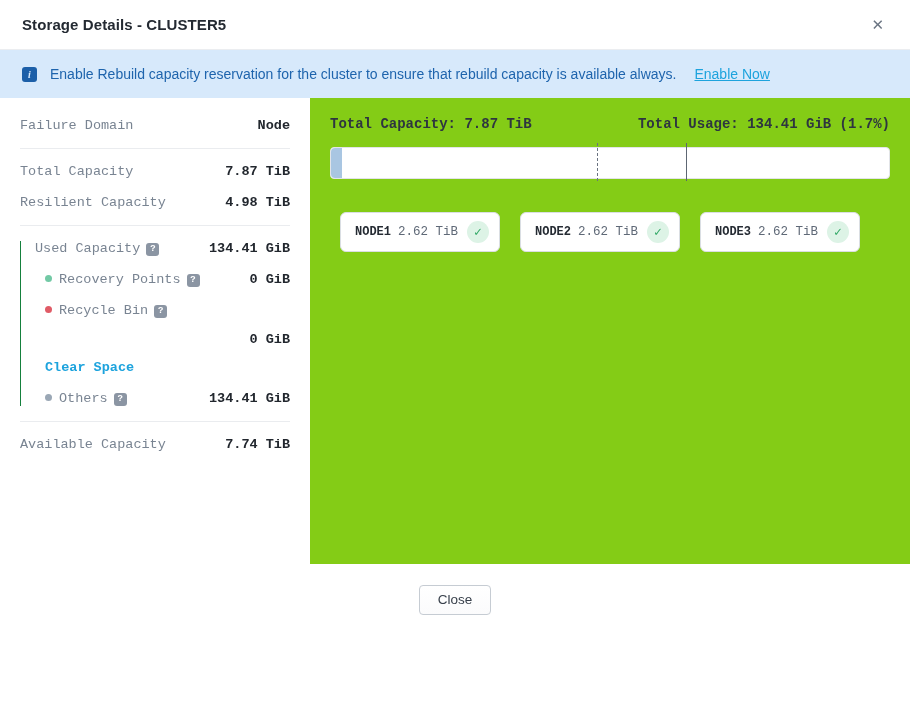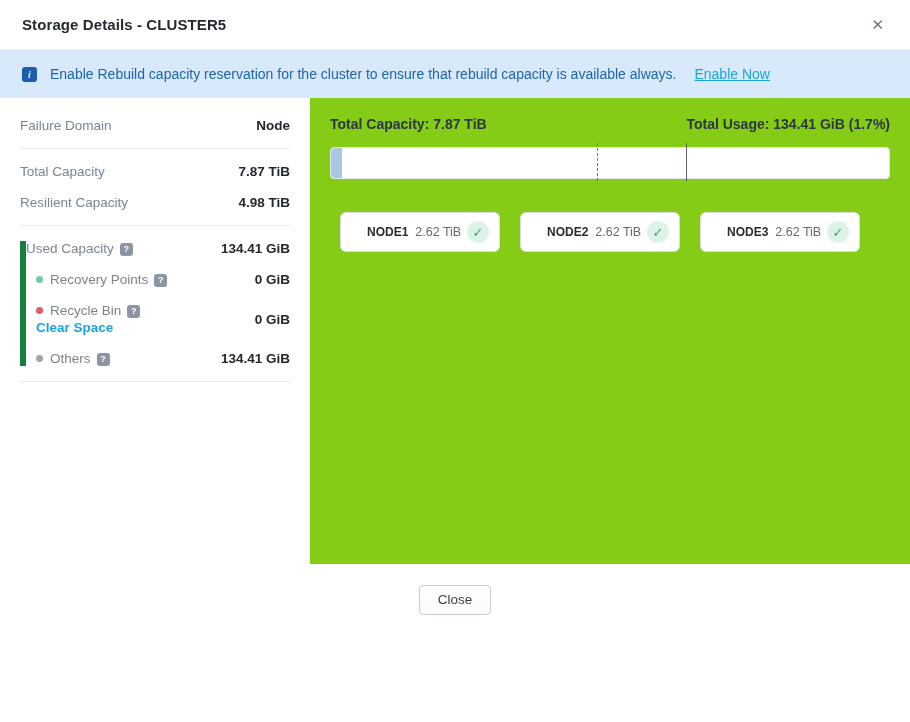--- a/index.html
+++ b/index.html
@@ -37,47 +37,47 @@
     font-family: "Liberation Serif", serif; font-style: italic;
     margin-right: 13px;
   }
   .banner-msg { color: #1e64ad; }
   .banner-link {
     color: #1da3dd; text-decoration: underline; margin-left: 18px; cursor: pointer;
     white-space: nowrap;
   }
 
   
-  .content { flex: 1 1 auto; display: flex; min-height: 0; }
+  .content { flex: 1 1 auto; display: flex; min-height: 0; font-family: Liberation Mono, monospace; }
 
   
   .left-panel {
     width: 310px; flex: 0 0 310px; background: #fff;
     padding: 20px 20px 0 20px; font-size: 13.5px;
   }
   .kv-row { display: flex; justify-content: space-between; align-items: flex-start; }
   .kv-label { color: #798492; }
   .kv-value { color: #22272e; font-weight: bold; text-align: right; white-space: nowrap; }
   .divider { border: none; border-top: 1px solid #eaecef; margin: 15px 0; }
-  .sub-group { border-left: 6px solid #15803d; margin-top: 12px; }
+  .sub-group { border-left: 1px solid #15803d; padding-left: 14px; margin-top: 12px; }
   .sub-row { margin-top: 16px; }
   .sub-row:first-child { margin-top: 0; }
   .bullet-row { padding-left: 10px; }
   .bullet-dot {
     display: inline-block; width: 7px; height: 7px; border-radius: 50%;
     margin-right: 7px; vertical-align: 1px;
   }
   .help-icon {
     display: inline-flex; align-items: center; justify-content: center;
     width: 13px; height: 13px; border-radius: 3px; background: #8b95a3;
     color: #fff; font-size: 9px; font-weight: bold; margin-left: 6px;
     vertical-align: 1px; cursor: pointer;
   }
   .clear-space-link { color: #1da3dd; font-weight: bold; cursor: pointer; margin-top: 2px; display: inline-block; }
-  .label-stack { display: flex; flex-direction: column; align-items: flex-start; }
+  .label-stack { display: flex; flex-direction: column; align-items: flex-start; gap: 40px; }
   .vcenter { align-items: center; }
 
   
   .right-panel {
     flex: 1 1 auto; background: #84cc16; padding: 18px 20px; min-width: 0;
   }
   .usage-header { display: flex; justify-content: space-between; font-size: 14px; font-weight: bold; color: #2e3540; }
   .usage-bar {
     position: relative; margin-top: 15px; height: 32px;
     background: #fff; border: 1px solid #e2e4e8; border-radius: 4px;
@@ -87,21 +87,21 @@
     background: #a9c6e2; border-radius: 4px 0 0 4px;
   }
   .marker { position: absolute; top: -5px; bottom: -3px; width: 0; }
   .marker.dashed { border-left: 1px dashed #6a7381; }
   .marker.solid { border-left: 1px solid #5d6673; }
 
   .nodes-row { display: flex; gap: 20px; margin-top: 33px; margin-left: 10px; }
   .node-card {
     width: 160px; height: 40px; background: #fff;
     border: 1px solid #dadee3; border-radius: 6px;
-    display: flex; align-items: center; padding: 0 10px 0 26px;
+    display: flex; align-items: center; padding: 0 10px 0 14px;
   }
   .node-name { font-size: 12px; font-weight: bold; color: #252b33; }
   .node-capacity { font-size: 12.5px; color: #5f6977; margin-left: 7px; }
   .node-check {
     margin-left: auto; width: 22px; height: 22px; border-radius: 50%;
     background: #ddf3e6; color: #35a968; font-size: 13px; font-weight: bold;
     display: flex; align-items: center; justify-content: center;
   }
 
   
@@ -187,20 +187,24 @@
           <span class="kv-label">
             <span class="bullet-dot" style="background: rgb(154, 167, 181);"></span><span>Others</span><span class="help-icon">?</span>
           </span>
           <span class="kv-value">134.41 GiB</span>
         </div>
 
       </div>
 
       <hr class="divider">
 
+      <div class="kv-row">
+        <span class="kv-label">Available Capacity</span>
+        <span class="kv-value">7.74 TiB</span>
+      </div>
 
     </div>
 
     <div class="right-panel">
 
       <div class="usage-header">
         <span>Total Capacity: 7.87 TiB</span>
         <span>Total Usage: 134.41 GiB (1.7%)</span>
       </div>
 

